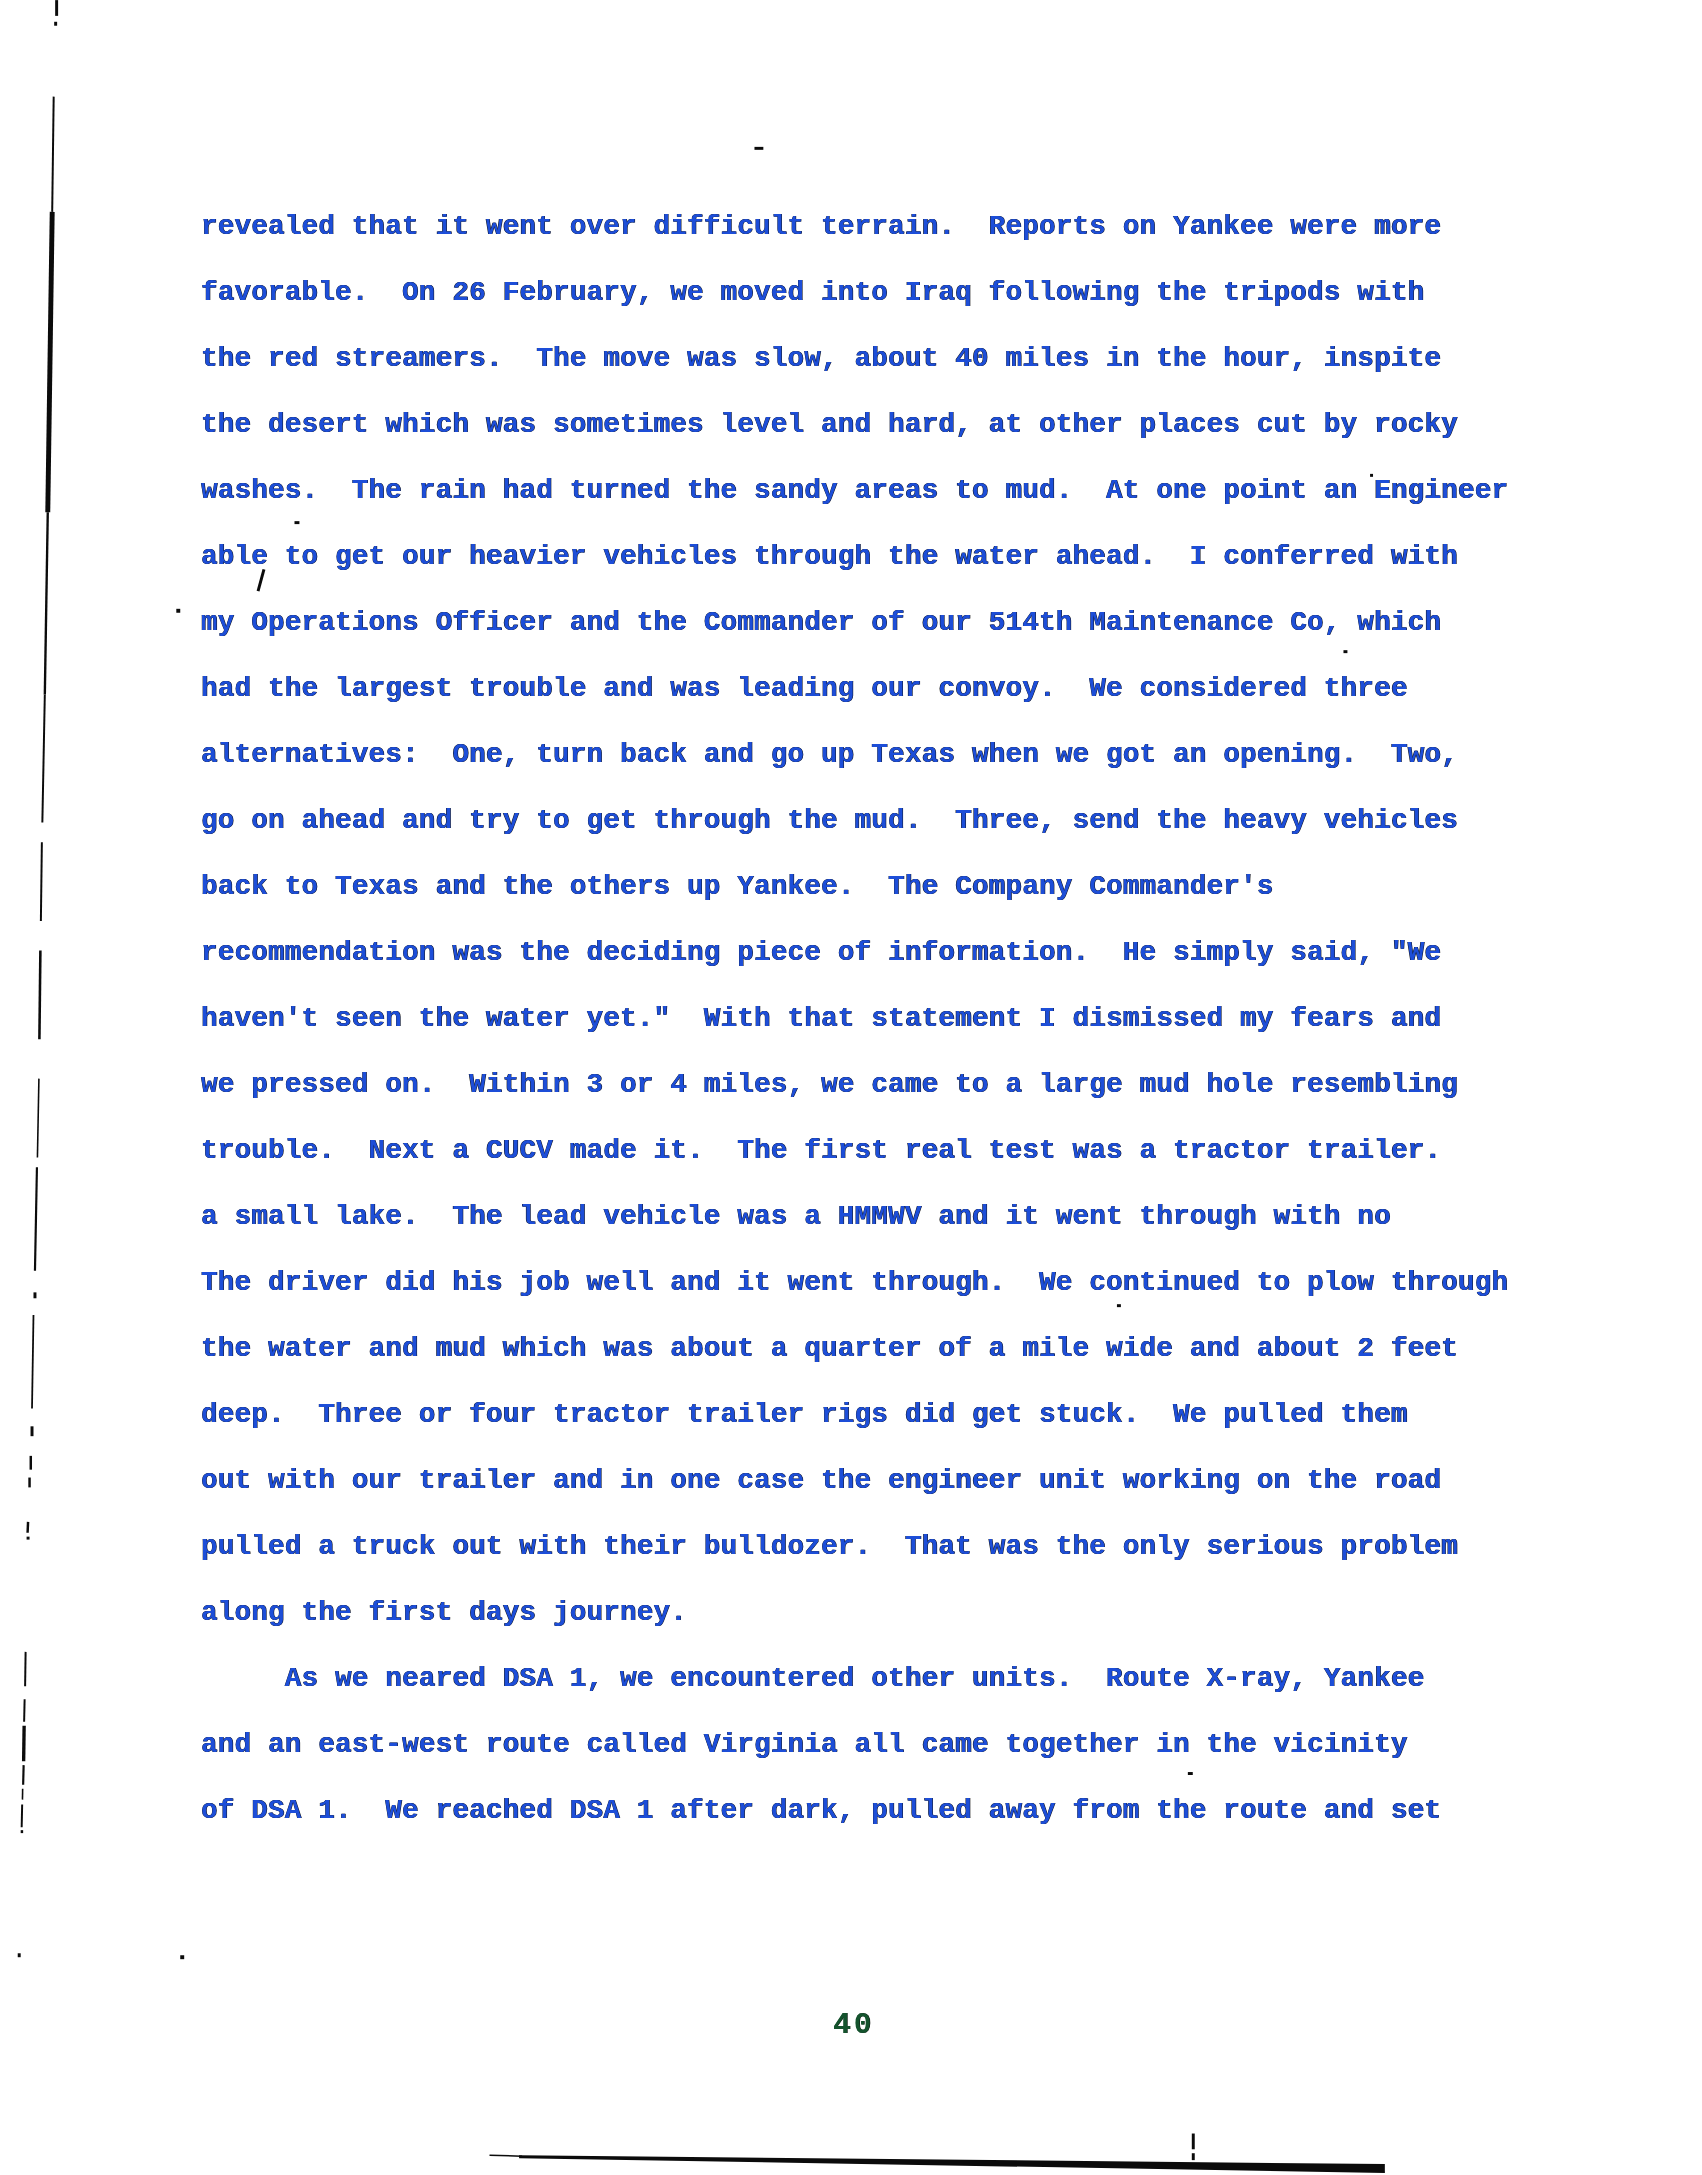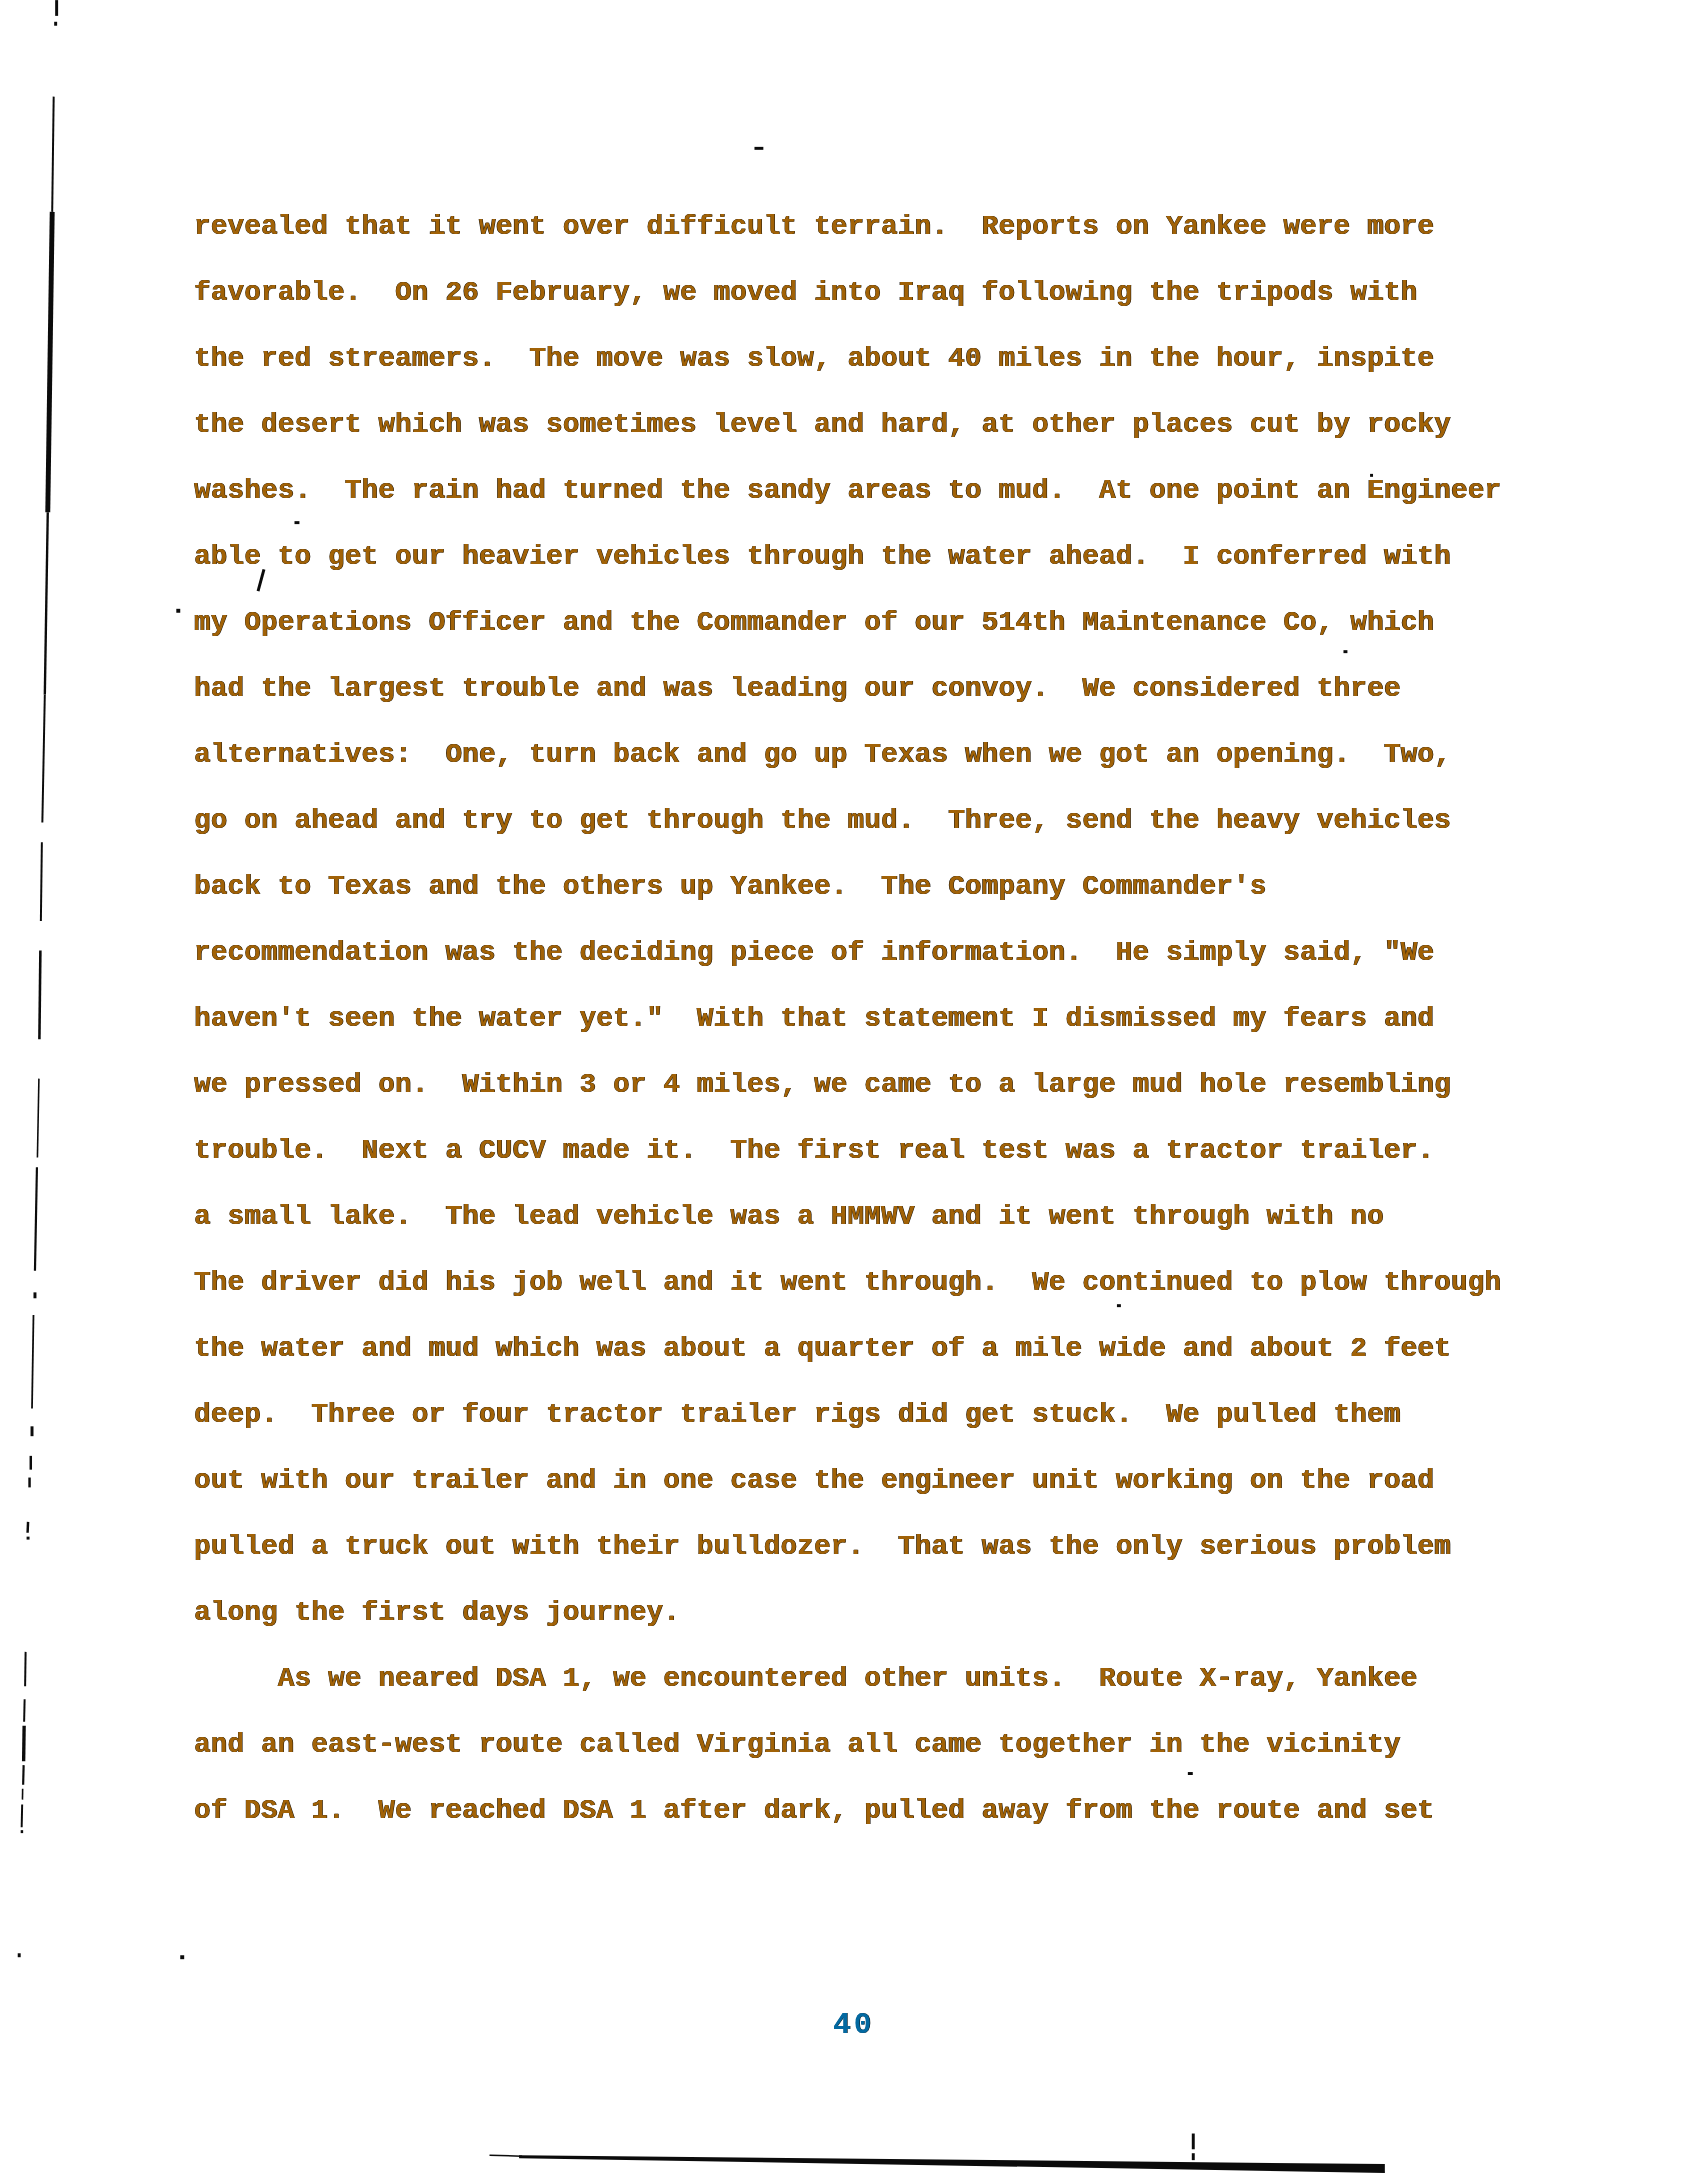--- a/index.html
+++ b/index.html
@@ -22,31 +22,32 @@
     top: 194px;
     width: 1399px;
   }
   .ln {
     height: 66px;
     line-height: 66px;
     font-size: 27.6px;
     font-weight: 700;
     white-space: pre;
     letter-spacing: 0.2px;
-    color: #a16207;
+    color: #1d4ed8;
     text-shadow: 0.5px 0 0 #111, -0.3px 0 0 #111;
+    margin-left: 7px;
   }
   .page-number {
     position: absolute;
     left: 833px;
     top: 2008px;
     font-size: 29.6px;
     font-weight: 700;
     letter-spacing: 3px;
-    color: #0369a1;
+    color: #14532d;
     text-shadow: 0.5px 0 0 #111;
   }
   .artifacts {
     position: absolute;
     left: 0;
     top: 0;
     width: 1702px;
     height: 2175px;
     pointer-events: none;
   }

